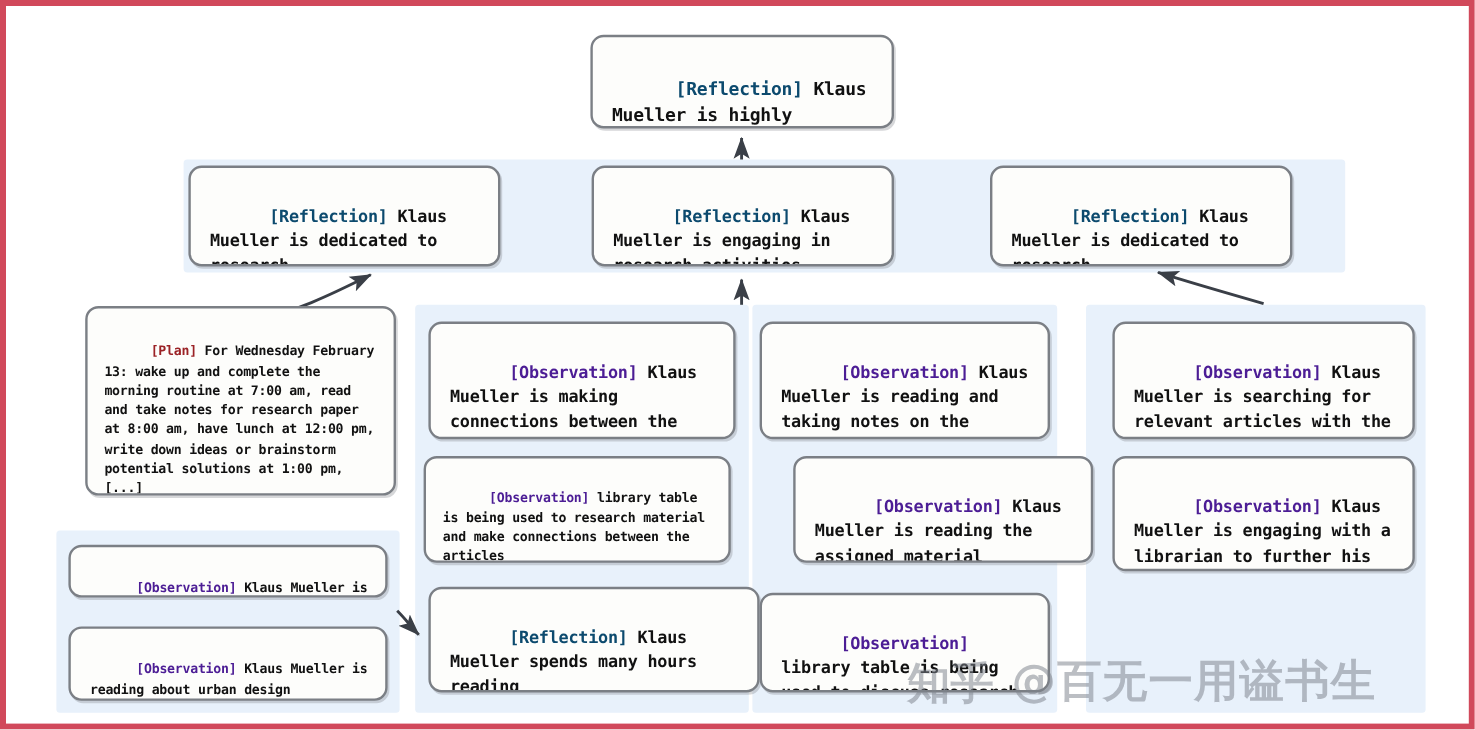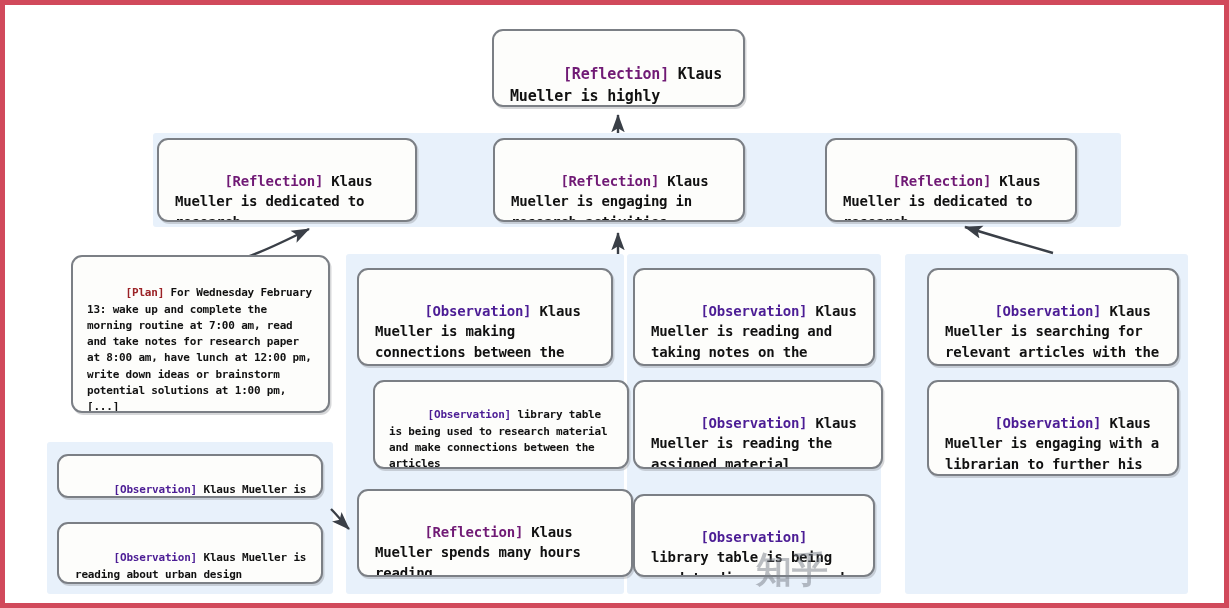--- a/index.html
+++ b/index.html
@@ -46,21 +46,21 @@
     box-shadow: 1.5px 2px 0 rgba(120,124,130,0.30);
     padding: 10px 12px 10px 16px;
     color: #111111;
     font-weight: bold;
     line-height: 1.48;
     letter-spacing: -0.2px;
     white-space: pre-wrap;
     overflow: hidden;
   }
   .node .tag { font-weight: bold; }
-  .tag-reflection { color: #701a75; }
+  .tag-reflection { color: #0c4a6e; }
   .tag-plan       { color: #9b2226; }
   .tag-observation{ color: #4c1d95; }
 
   .fs-15 { font-size: 15px; }
   .fs-14 { font-size: 14px; }
   .fs-11 { font-size: 11px; }
 
   
   #node-top            { left: 487px; top: 24px;  width: 253px; height: 78px; }
   
@@ -68,26 +68,26 @@
   #node-refl-mid       { left: 488px; top: 133px; width: 252px; height: 84px; }
   #node-refl-right     { left: 820px; top: 133px; width: 252px; height: 84px; }
   
   #node-plan           { left: 66px;  top: 250px; width: 259px; height: 158px;
                          padding: 12px 10px 10px 14px; }
   
   #node-obs-gentr      { left: 52px;  top: 449px; width: 266px; height: 44px; }
   #node-obs-urban      { left: 52px;  top: 517px; width: 266px; height: 62px; }
   
   #node-a1             { left: 352px; top: 263px; width: 256px; height: 98px; }
-  #node-a2             { left: 368px; top: 375px; width: 256px; height: 89px;
+  #node-a2             { left: 348px; top: 375px; width: 256px; height: 89px;
                          padding: 9px 10px 9px 14px; }
   #node-a3             { left: 352px; top: 484px; width: 276px; height: 88px; }
   
   #node-b1             { left: 628px; top: 263px; width: 242px; height: 98px; }
-  #node-b2             { left: 628px; top: 375px; width: 250px; height: 89px; }
+  #node-b2             { left: 656px; top: 375px; width: 250px; height: 89px; }
   #node-b3             { left: 628px; top: 489px; width: 242px; height: 83px; }
   
   #node-c1             { left: 922px; top: 263px; width: 252px; height: 98px; }
   #node-c2             { left: 922px; top: 375px; width: 252px; height: 96px; }
   #node-c3             { left: 922px; top: 484px; width: 252px; height: 96px; }
 
   
   #arrows {
     position: absolute;
     inset: 0;
@@ -193,15 +193,16 @@
     </div>
 
     <div class="node fs-14" id="node-c1">
       <span class="tag tag-observation">[Observation]</span><span> Klaus Mueller is searching for relevant articles with the help of a librarian</span>
     </div>
     <div class="node fs-14" id="node-c2">
       <span class="tag tag-observation">[Observation]</span><span> Klaus Mueller is engaging with a librarian to further his research</span>
     </div>
 
     <div id="watermark-zhihu">知乎</div>
+    <div id="watermark">@百无一用谥书生</div>
 
   </div>
 </div>
 
 </body></html>

